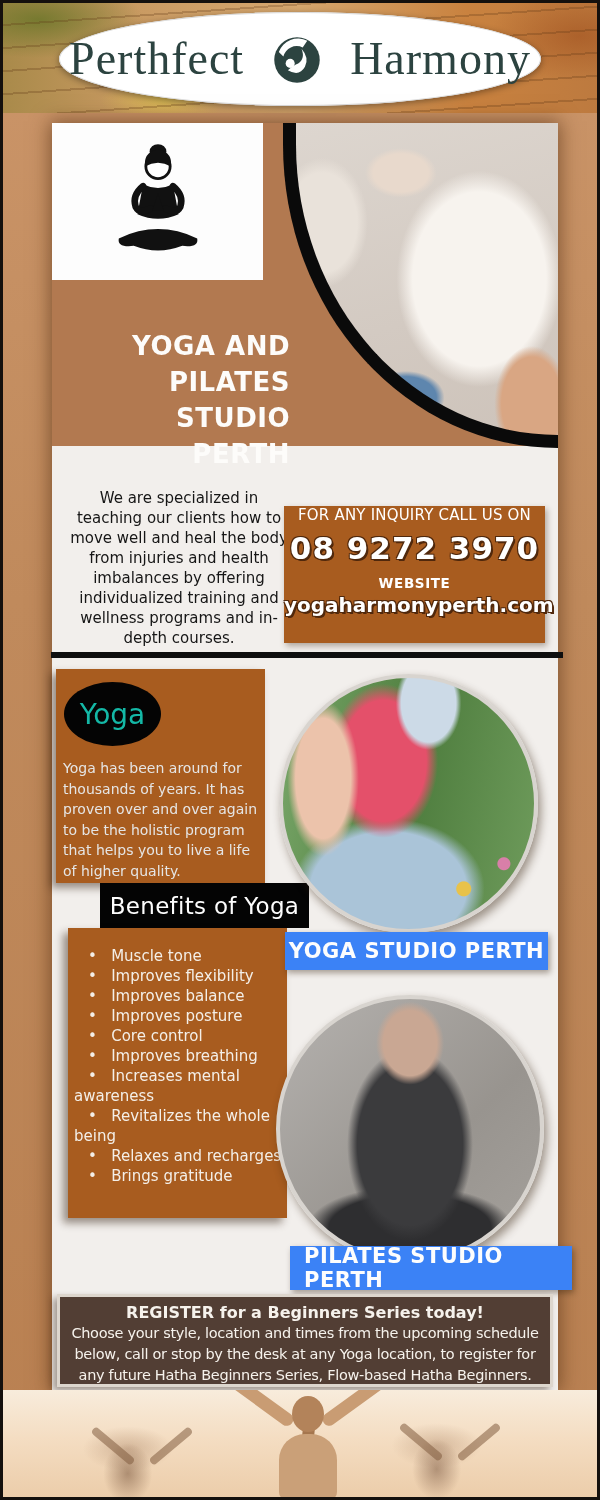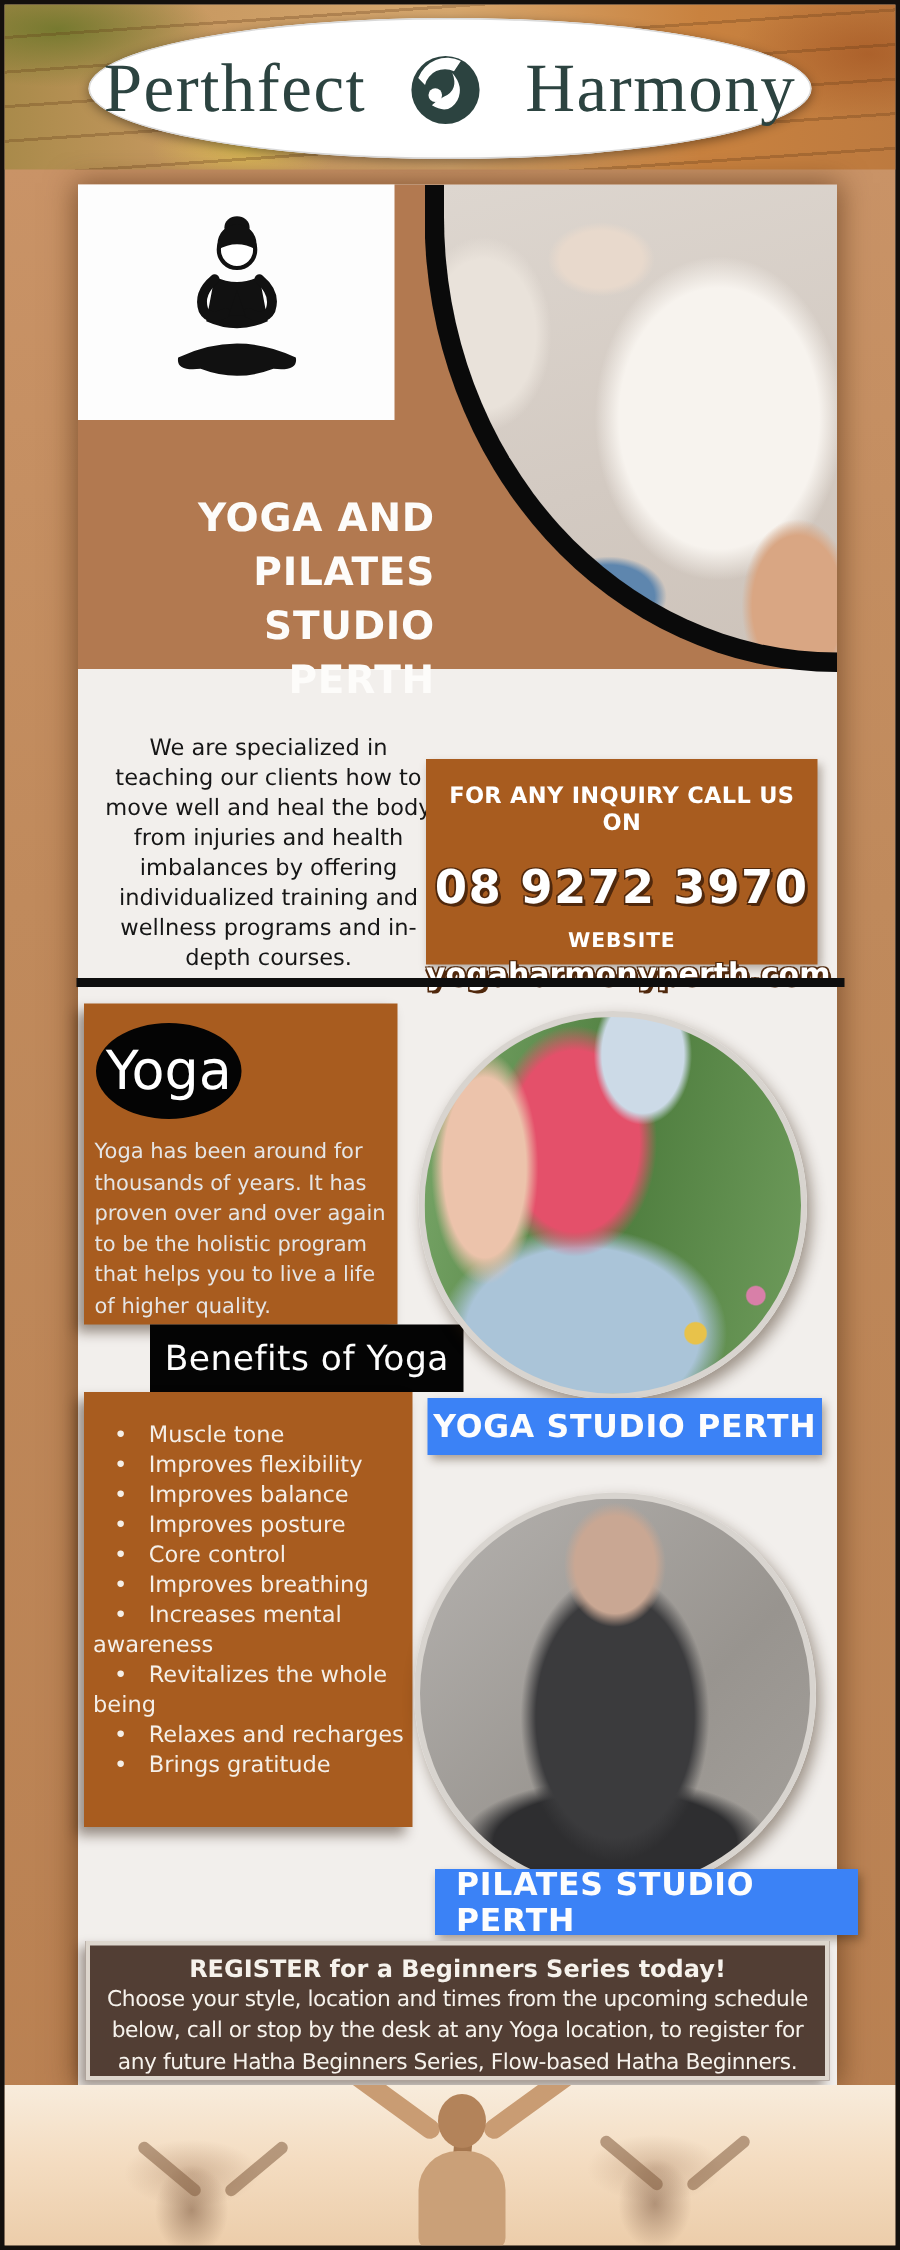--- a/index.html
+++ b/index.html
@@ -45,35 +45,35 @@
     background:
       radial-gradient(ellipse 55px 85px at 90% 90%,#d9a683 0 55%,transparent 68%),
       radial-gradient(ellipse 55px 38px at 42% 88%,#5e86ae 0 55%,transparent 70%),
       radial-gradient(ellipse 115px 150px at 70% 50%,#f7f3ee 0 58%,transparent 72%),
       radial-gradient(ellipse 70px 100px at 10% 32%,#e9e2da 0 50%,transparent 65%),
       radial-gradient(ellipse 55px 38px at 40% 16%,#e8d9cc 0 50%,transparent 65%),
       linear-gradient(165deg,#ddd6cf 0%,#d3cac2 60%,#cdc3ba 100%);
   }
   .desc-text{position:absolute;left:16px;top:365px;width:222px;text-align:center;font-size:15px;line-height:20px;color:#161616;}
   .inquiry-box{position:absolute;left:232px;top:383px;width:261px;height:137px;background:#a85c1f;color:#fff;text-align:center;box-shadow:2px 3px 6px rgba(50,25,5,.35);}
-  .inquiry-label{margin-top:15px;font-size:15px;font-weight:bold;letter-spacing:.2px;}
-  .phone{margin-top:17px;font-size:31px;font-weight:bold;letter-spacing:1px;
+  .inquiry-label{margin-top:0;font-size:15px;font-weight:normal;letter-spacing:.2px;}
+  .phone{margin-top:6px;font-size:31px;font-weight:bold;letter-spacing:1px;
     text-shadow:2px 2px 0 #50280c,-1px -1px 0 #50280c,1px -1px 0 #50280c,-1px 1px 0 #50280c;}
   .website-label{margin-top:9px;font-size:13.5px;font-weight:bold;letter-spacing:.6px;}
   .website{margin-top:2px;font-size:20px;font-weight:bold;
     text-shadow:2px 2px 0 #50280c,-1px -1px 0 #50280c,1px -1px 0 #50280c,-1px 1px 0 #50280c;}
   .divider{position:absolute;left:-1px;top:529px;width:512px;height:6px;background:#0e0e0e;}
   
   .yoga-box{position:absolute;left:4px;top:546px;width:209px;height:214px;background:#a85c1f;box-shadow:-5px 5px 8px rgba(40,20,5,.45);}
   .yoga-badge{position:absolute;left:8px;top:13px;width:97px;height:64px;background:#040404;border-radius:50%;
-    color:#ffffff;font-size:36px;display:flex;align-items:center;justify-content:center;}
+    color:#14b8a6;font-size:28px;display:flex;align-items:center;justify-content:center;}
   .yoga-text{position:absolute;left:7px;top:89px;width:195px;color:#e5e5e5;font-size:14px;line-height:20.5px;}
   .benefits-bar{position:absolute;left:4px;top:760px;width:209px;height:45px;background:#040404;color:#fdfdfd;
     font-size:23px;display:flex;align-items:center;justify-content:center;letter-spacing:.3px;margin-left:44px;}
-  .benefits-box{position:absolute;left:4px;top:805px;width:219px;height:290px;background:#a85c1f;
+  .benefits-box{position:absolute;left:16px;top:805px;width:219px;height:290px;background:#a85c1f;
     box-shadow:-5px 5px 8px rgba(40,20,5,.45);padding-top:18px;box-sizing:border-box;}
   .benefit-item{color:#f4efe8;font-size:15px;line-height:20px;padding:0 4px 0 6px;text-indent:14px;}
   
   .photo-circle{position:absolute;border-radius:50%;border:4px solid #d8d4cf;box-sizing:border-box;
     box-shadow:3px 5px 10px rgba(50,30,10,.45);}
   .circle-yoga{left:227px;top:551px;width:259px;height:259px;
     background:
       radial-gradient(circle at 72% 84%,#e8c24a 0 7px,transparent 8px),
       radial-gradient(circle at 88% 74%,#d87fa8 0 6px,transparent 7px),
       radial-gradient(circle at 92% 92%,#e090b5 0 8px,transparent 9px),

